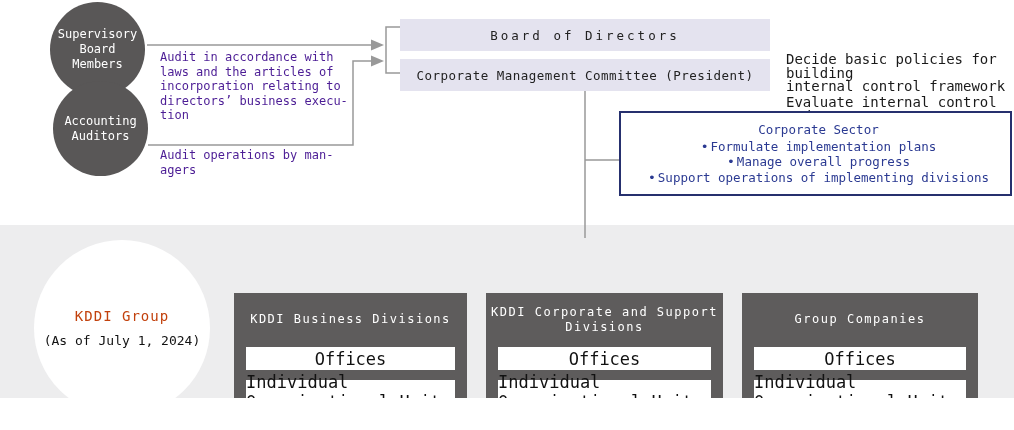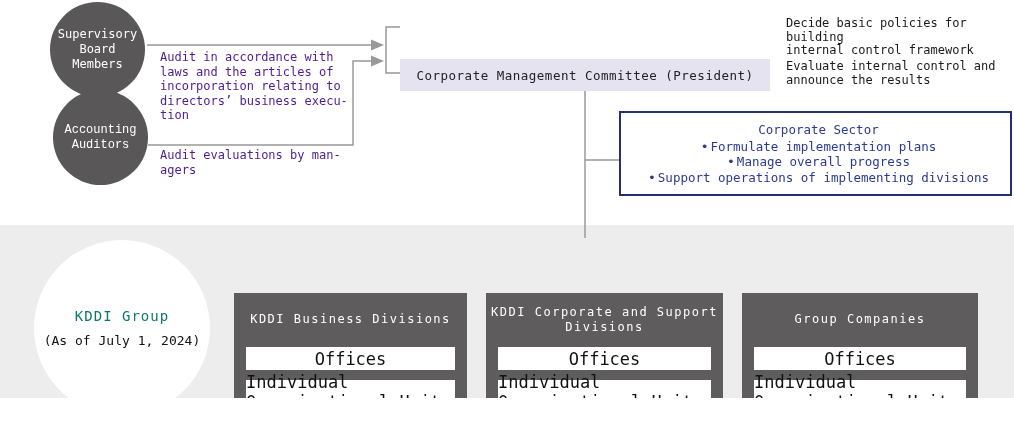--- a/index.html
+++ b/index.html
@@ -10,38 +10,38 @@
   }
   .bg-lower{position:absolute;left:0;top:225px;width:1014px;height:205px;background:#ededee;}
   .lines-svg{position:absolute;left:0;top:0;width:1014px;height:430px;pointer-events:none;}
 
   .circle-dark{
     position:absolute;width:95px;height:95px;border-radius:50%;background:#595757;
     display:flex;align-items:center;justify-content:center;text-align:center;
     color:#fff;font-size:12px;line-height:15px;white-space:pre-line;
   }
   .c-supervisory{left:50px;top:2px;}
-  .c-accounting{left:53px;top:90px;font-family:Liberation Mono, monospace;}
+  .c-accounting{left:53px;top:81px;}
 
   .note{
     position:absolute;font-size:12px;line-height:14.5px;white-space:pre-line;color:#4c1d95;
   }
   .note-audit1{left:160px;top:50px;width:225px;}
   .note-audit2{left:160px;top:148px;width:225px;}
 
   .gov-box{
     position:absolute;left:400px;width:370px;height:32px;background:#e4e3ef;
     display:flex;align-items:center;justify-content:center;font-size:12.5px;color:#222;
   }
   .gov-board{top:19px;letter-spacing:3px;}
   .gov-committee{top:59px;letter-spacing:0.5px;}
 
   .gov-note{
-    position:absolute;left:786px;width:225px;font-size:12px;line-height:13.5px;
-    white-space:pre-line;color:#1a1a1a;
+    position:absolute;left:786px;width:225px;font-size:14px;line-height:13.5px;
+    white-space:pre-line;color:#1a1a1a;margin-top:36px;
   }
   .gn-board{top:17px;}
   .gn-committee{top:60px;}
 
   .sector-box{
     position:absolute;left:619px;top:111px;width:393px;height:85px;
     background:#fff;border:2px solid #26306e;box-sizing:border-box;
     color:#2b3a92;font-size:12.5px;line-height:15.5px;padding:9px 8px 0 14px;text-align:center;
   }
   .sector-box ul{margin:1px 0 13px 0;padding:0;list-style:none;}
@@ -51,21 +51,21 @@
     position:absolute;left:233px;top:238px;width:745px;height:39px;background:#ffffff;
     display:flex;flex-direction:column;align-items:center;justify-content:center;
     font-size:12.5px;line-height:16px;color:#111;text-align:center;
   }
 
   .kddi-circle{
     position:absolute;left:34px;top:240px;width:176px;height:176px;border-radius:50%;
     background:#ffffff;display:flex;flex-direction:column;align-items:center;justify-content:center;
     text-align:center;
   }
-  .kddi-title{color:#0f766e;font-size:14px;letter-spacing:1px;margin-bottom:9px;}
+  .kddi-title{color:#c2410c;font-size:14px;letter-spacing:1px;margin-bottom:9px;}
   .kddi-sub{color:#111;font-size:13px;}
 
   .div-box{
     position:absolute;top:293px;height:125px;background:#5e5c5c;box-sizing:border-box;
   }
   .div-1{left:234px;width:233px;}
   .div-2{left:486px;width:237px;}
   .div-3{left:742px;width:236px;}
   .div-title{
     height:54px;display:flex;align-items:center;justify-content:center;text-align:center;
@@ -109,23 +109,26 @@
   <div class="circle-dark c-accounting">
     <span>Accounting
 Auditors</span>
   </div>
 
   <div class="note note-audit1">Audit in accordance with
 laws and the articles of
 incorporation relating to
 directors’ business execu-
 tion</div>
-  <div class="note note-audit2">Audit evaluations by man-
+  <div class="note note-audit2">Audit operations by man-
 agers</div>
 
+  <div class="gov-box gov-board">
+    <span>Board of Directors</span>
+  </div>
   <div class="gov-box gov-committee">
     <span>Corporate Management Committee (President)</span>
   </div>
 
   <div class="gov-note gn-board">Decide basic policies for building
 internal control framework</div>
   <div class="gov-note gn-committee">Evaluate internal control and
 announce the results</div>
 
   <div class="sector-box">

